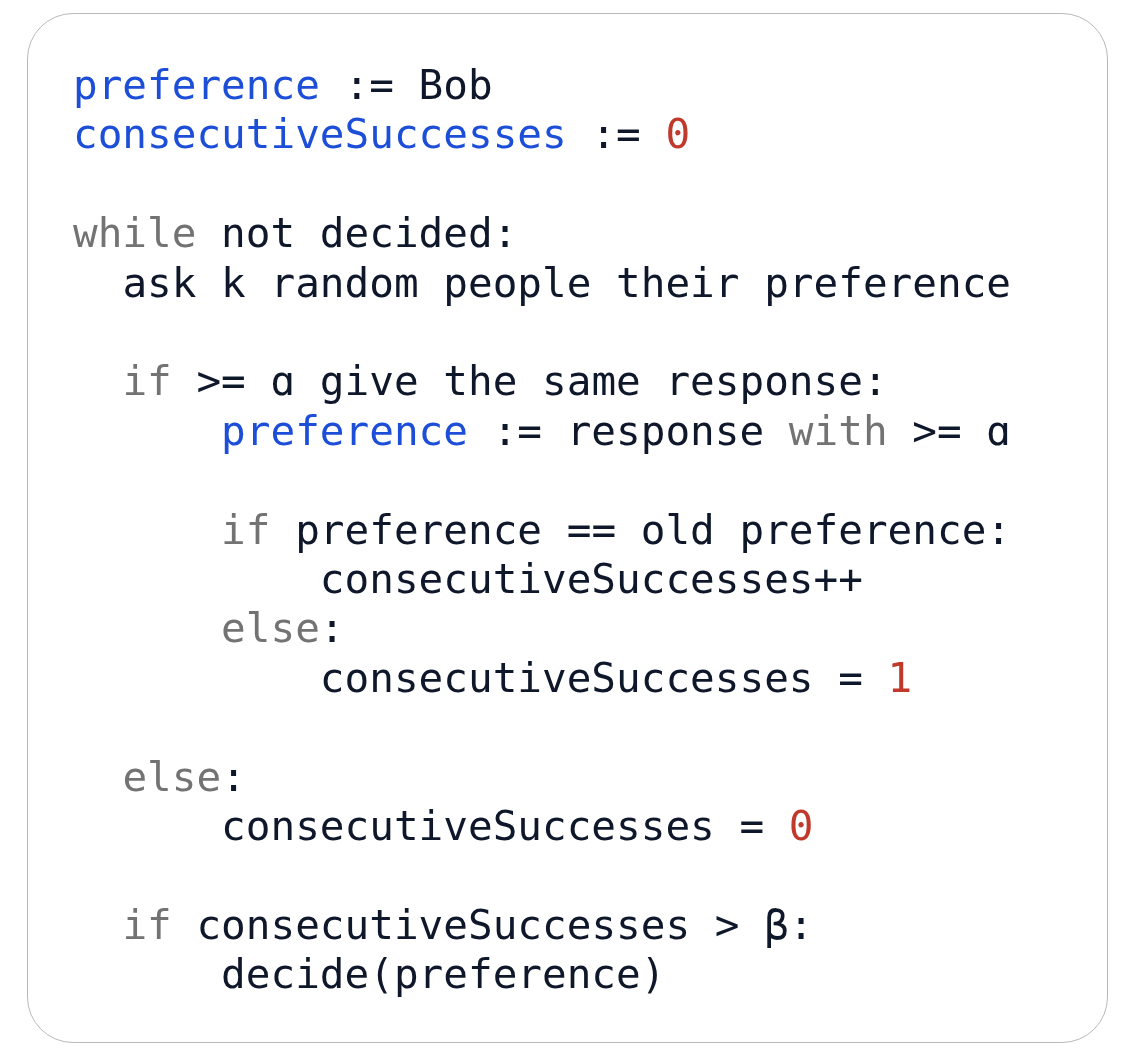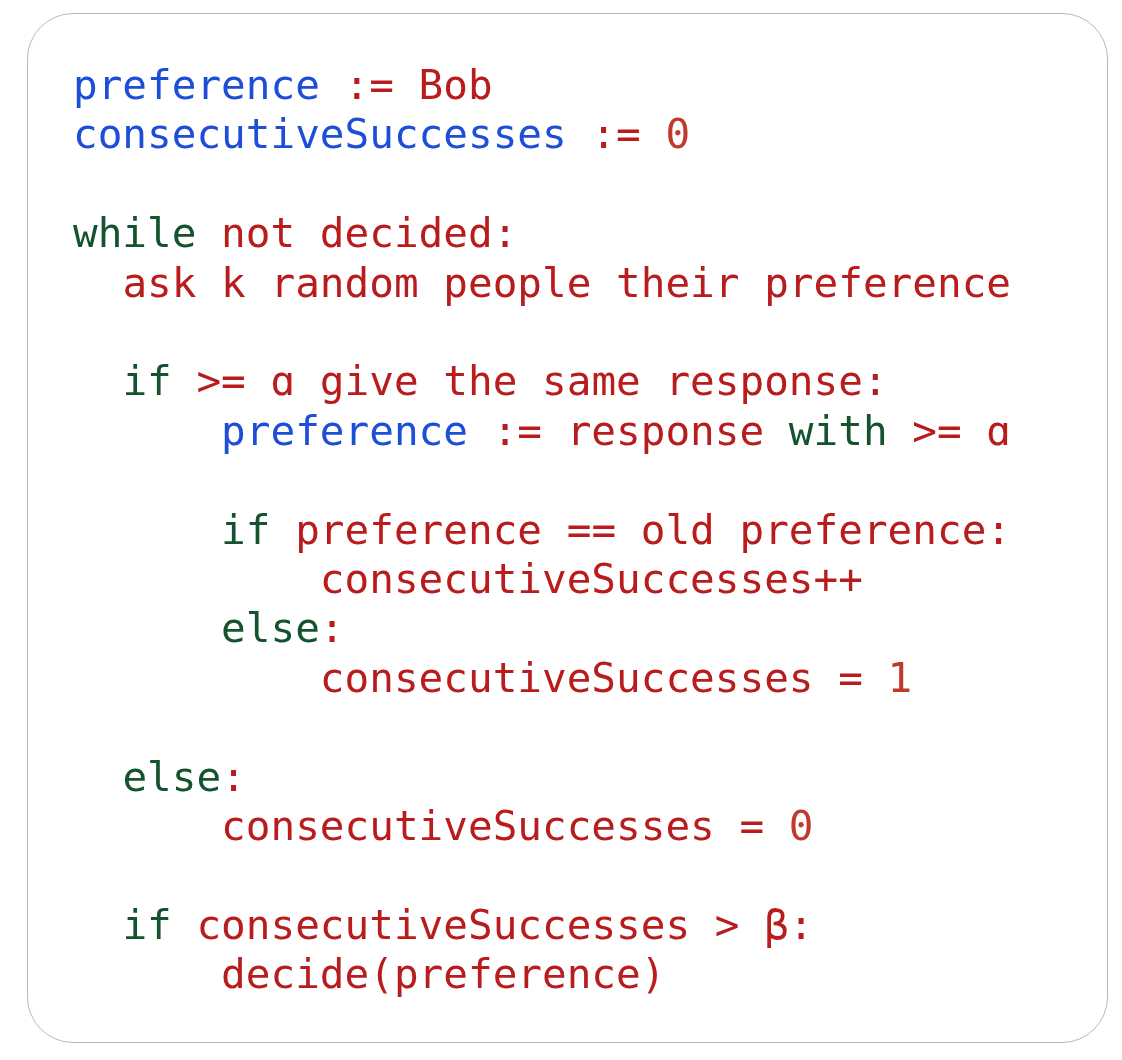--- a/index.html
+++ b/index.html
@@ -41,23 +41,23 @@
 
   .code-line {
     white-space: pre;
     min-height: 49.4px;
   }
   .code-line.blank {
     height: 49.4px;
   }
 
   .tok { white-space: pre; }
-  .tok-kw    { color: #14532d; }
+  .tok-kw    { color: #737373; }
   .tok-var   { color: #1d4ed8; }
   .tok-num   { color: #c0392b; }
-  .tok-plain { color: #b91c1c; }
+  .tok-plain { color: #0f172a; }
 </style>
 </head>
 <body>
 
 <div id="code-card">
   <div id="code-block"><div class="code-line"><span class="tok tok-var">preference</span><span class="tok tok-plain"> := Bob</span></div><div class="code-line"><span class="tok tok-var">consecutiveSuccesses</span><span class="tok tok-plain"> := </span><span class="tok tok-num">0</span></div><div class="code-line blank">&nbsp;</div><div class="code-line"><span class="tok tok-kw">while</span><span class="tok tok-plain"> not decided:</span></div><div class="code-line"><span class="tok tok-plain">  </span><span class="tok tok-plain">ask k random people their preference</span></div><div class="code-line blank">&nbsp;</div><div class="code-line"><span class="tok tok-plain">  </span><span class="tok tok-kw">if</span><span class="tok tok-plain"> &gt;= ɑ give the same response:</span></div><div class="code-line"><span class="tok tok-plain">      </span><span class="tok tok-var">preference</span><span class="tok tok-plain"> := response </span><span class="tok tok-kw">with</span><span class="tok tok-plain"> &gt;= ɑ</span></div><div class="code-line blank">&nbsp;</div><div class="code-line"><span class="tok tok-plain">      </span><span class="tok tok-kw">if</span><span class="tok tok-plain"> preference == old preference:</span></div><div class="code-line"><span class="tok tok-plain">          </span><span class="tok tok-plain">consecutiveSuccesses++</span></div><div class="code-line"><span class="tok tok-plain">      </span><span class="tok tok-kw">else</span><span class="tok tok-plain">:</span></div><div class="code-line"><span class="tok tok-plain">          </span><span class="tok tok-plain">consecutiveSuccesses = </span><span class="tok tok-num">1</span></div><div class="code-line blank">&nbsp;</div><div class="code-line"><span class="tok tok-plain">  </span><span class="tok tok-kw">else</span><span class="tok tok-plain">:</span></div><div class="code-line"><span class="tok tok-plain">      </span><span class="tok tok-plain">consecutiveSuccesses = </span><span class="tok tok-num">0</span></div><div class="code-line blank">&nbsp;</div><div class="code-line"><span class="tok tok-plain">  </span><span class="tok tok-kw">if</span><span class="tok tok-plain"> consecutiveSuccesses &gt; β:</span></div><div class="code-line"><span class="tok tok-plain">      </span><span class="tok tok-plain">decide(preference)</span></div></div>
 </div>
 
 </body></html>

